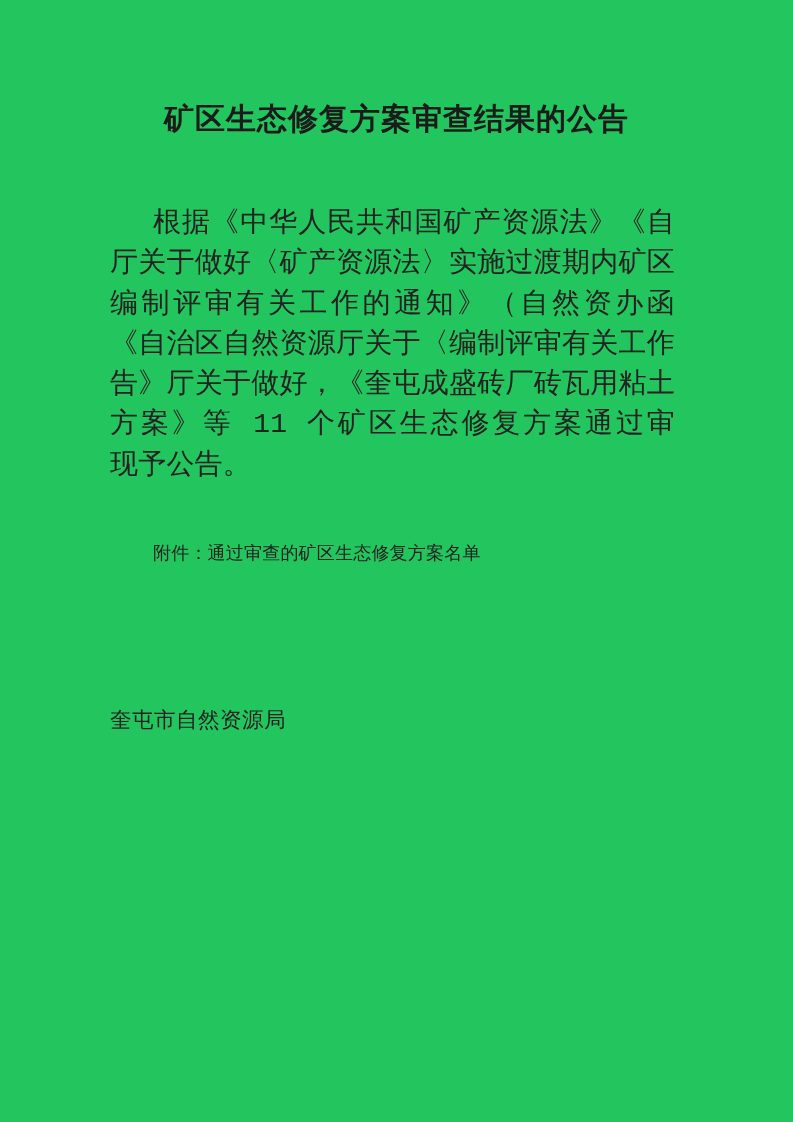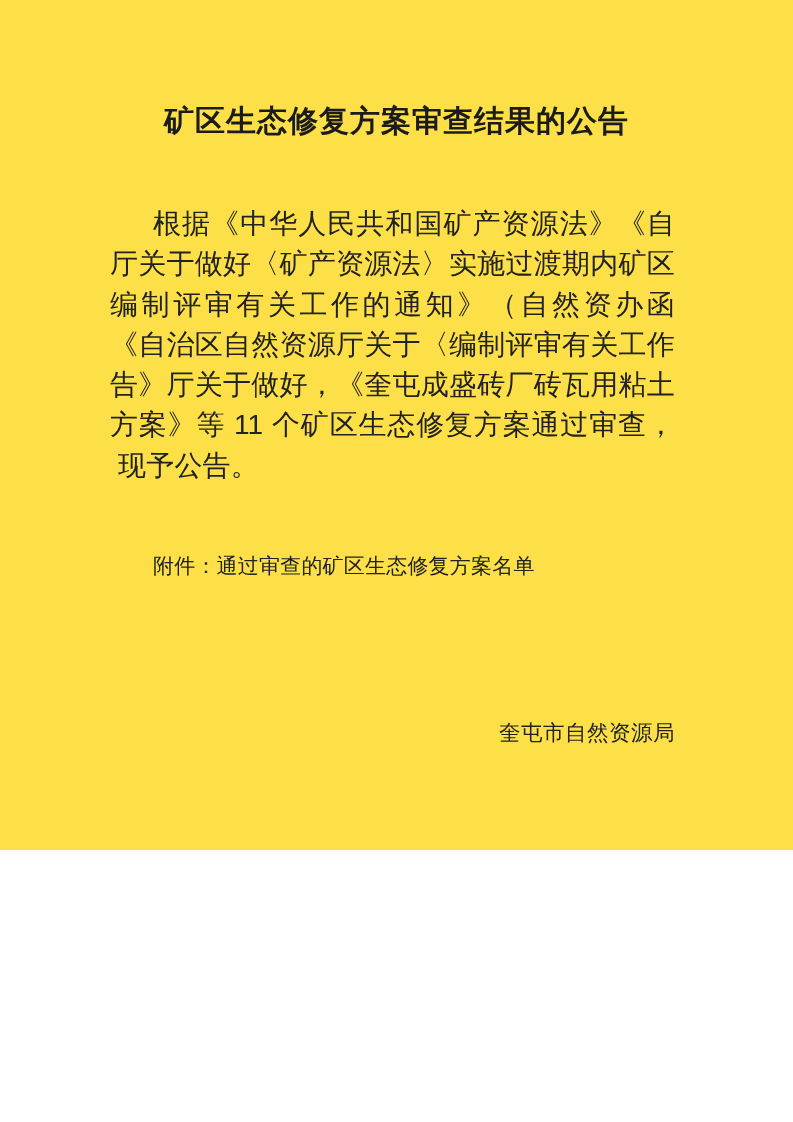--- a/index.html
+++ b/index.html
@@ -3,24 +3,24 @@
 <meta charset="utf-8">
 <style>
   html, body {
     margin: 0;
     padding: 0;
     background: #ffffff;
   }
   .page {
     position: relative;
     width: 793px;
-    height: 850px;
-    background: #fde047;
+    height: 1122px;
+    background: #22c55e;
     overflow: hidden;
-    font-family: Liberation Sans, sans-serif;
+    font-family: Liberation Mono, monospace;
     color: #222222;
   }
   .doc-title {
     margin: 100px 0 0 0;
     text-align: center;
     font-size: 30px;
     line-height: 42px;
     font-weight: 700;
     letter-spacing: 1px;
     color: #1b1b1b;
@@ -37,34 +37,32 @@
     text-align-last: justify;
     letter-spacing: 0.2px;
     white-space: normal;
   }
   .body-line.first {
     text-indent: 43px; 
   }
   .body-line.last {
     text-align: center;
     text-align-last: left;
-    margin-left: 8px;
   }
   .attachment-line {
-    margin-top: 60px;
+    margin-top: 48px;
     text-indent: 43px;
-    font-size: 21px;
+    font-size: 18px;
     line-height: 40px;
     height: 40px;
     overflow: hidden;
     letter-spacing: 0.2px;
   }
   .signature-block {
     margin-top: 125px;
-    text-align: right;
     font-size: 21.5px;
     line-height: 44px;
     letter-spacing: 0.5px;
   }
   .sig-org {
     height: 44px;
     overflow: hidden;
   }
   .sig-date {
     height: 44px;

